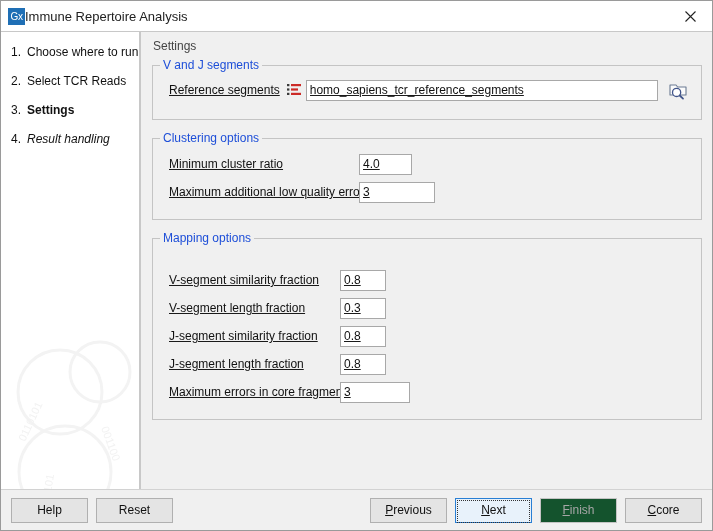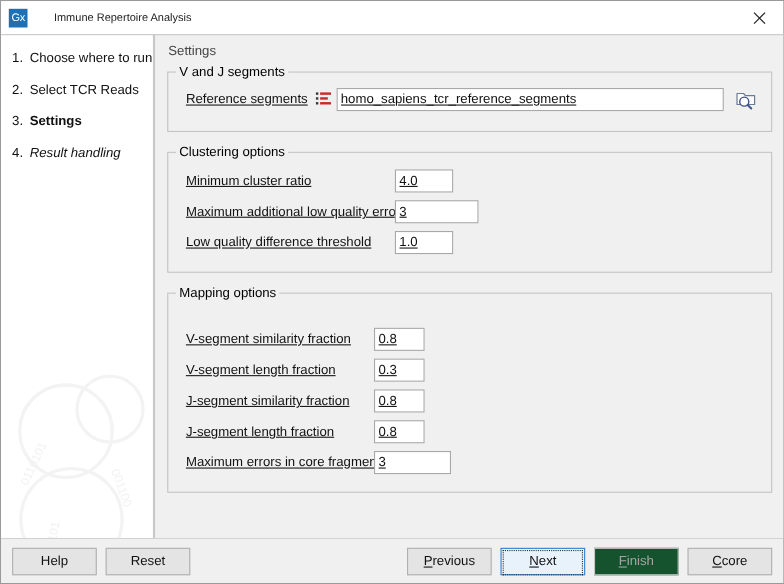--- a/index.html
+++ b/index.html
@@ -44,22 +44,22 @@
     background: #1f6fb5;
     color: #ffffff;
     font-size: 10px;
     line-height: 17px;
     text-align: center;
     font-family: "Liberation Sans", sans-serif;
     letter-spacing: -0.3px;
     flex: 0 0 auto;
   }
   .title-text {
-    margin-left: 24px;
-    font-size: 10px;
+    margin-left: 0;
+    font-size: 13px;
     color: #222222;
   }
   .close-btn {
     position: absolute;
     right: 0;
     top: 0;
     width: 43px;
     height: 30px;
     display: flex;
     align-items: center;
@@ -141,21 +141,21 @@
     padding: 13px 10px 12px 10px;
     box-sizing: border-box;
   }
   .group > .group-title {
     position: absolute;
     top: -7px;
     left: 7px;
     background: #f0f0f0;
     padding: 0 3px;
     font-size: 12px;
-    color: #000000;
+    color: #1d4ed8;
     line-height: 12px;
   }
 
   .row {
     display: flex;
     align-items: center;
     height: 22px;
     margin-bottom: 6px;
     text-decoration: underline;
   }
@@ -337,24 +337,20 @@
           <span class="row-label" style="width:190px">Minimum cluster ratio</span>
           <input class="txt sp" style="width: 53px;" type="text" value="4.0">
         </div>
 
 
         <div class="row">
           <span class="row-label" style="width:190px">Maximum additional low quality errors</span>
           <input class="txt sp" style="width: 76px;" type="text" value="3">
         </div>
 
-        <div class="row">
-          <span class="row-label" style="width:190px">Low quality difference threshold</span>
-          <input class="txt sp" style="width: 53px;" type="text" value="1.0">
-        </div>
       </div>
 
       <div class="group" id="group-mapping">
         <span class="group-title">Mapping options</span>
 
         <div class="row">
           <span class="row-label" style="width:171px">V-segment similarity fraction</span>
           <input class="txt sp" style="width: 46px;" type="text" value="0.8">
         </div>
 

